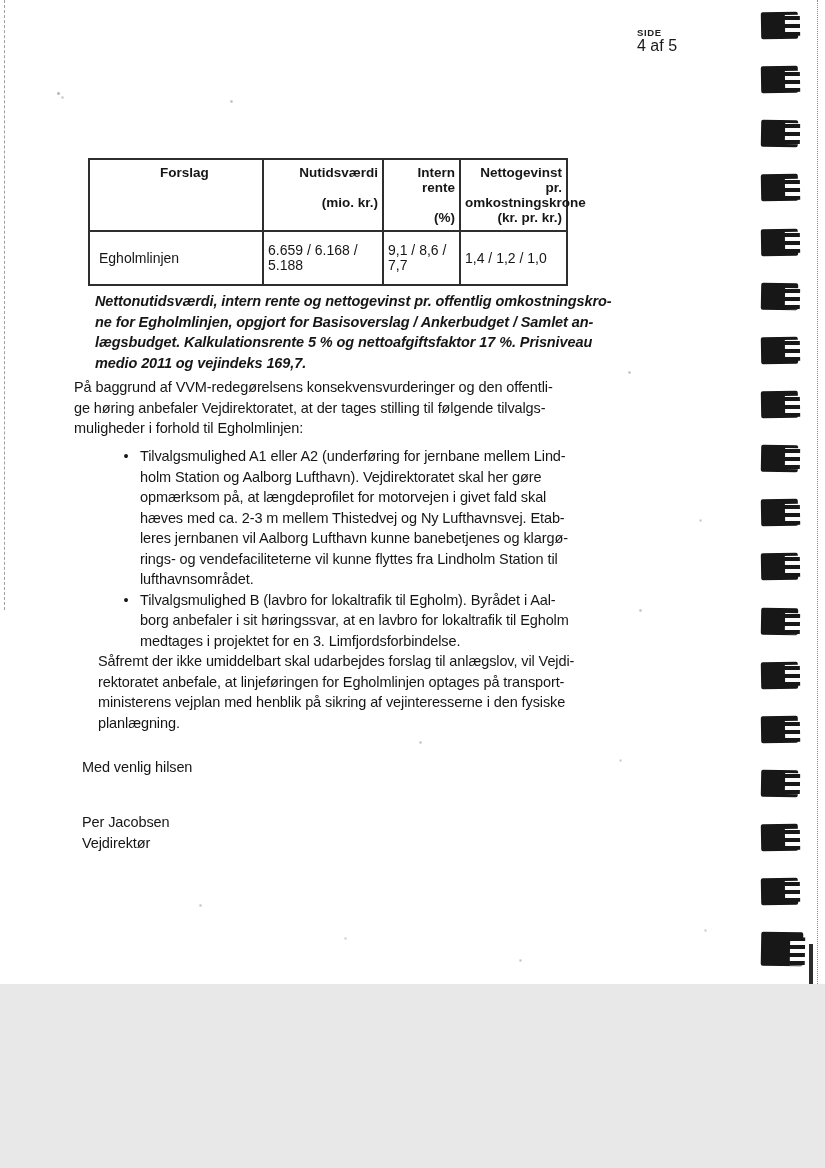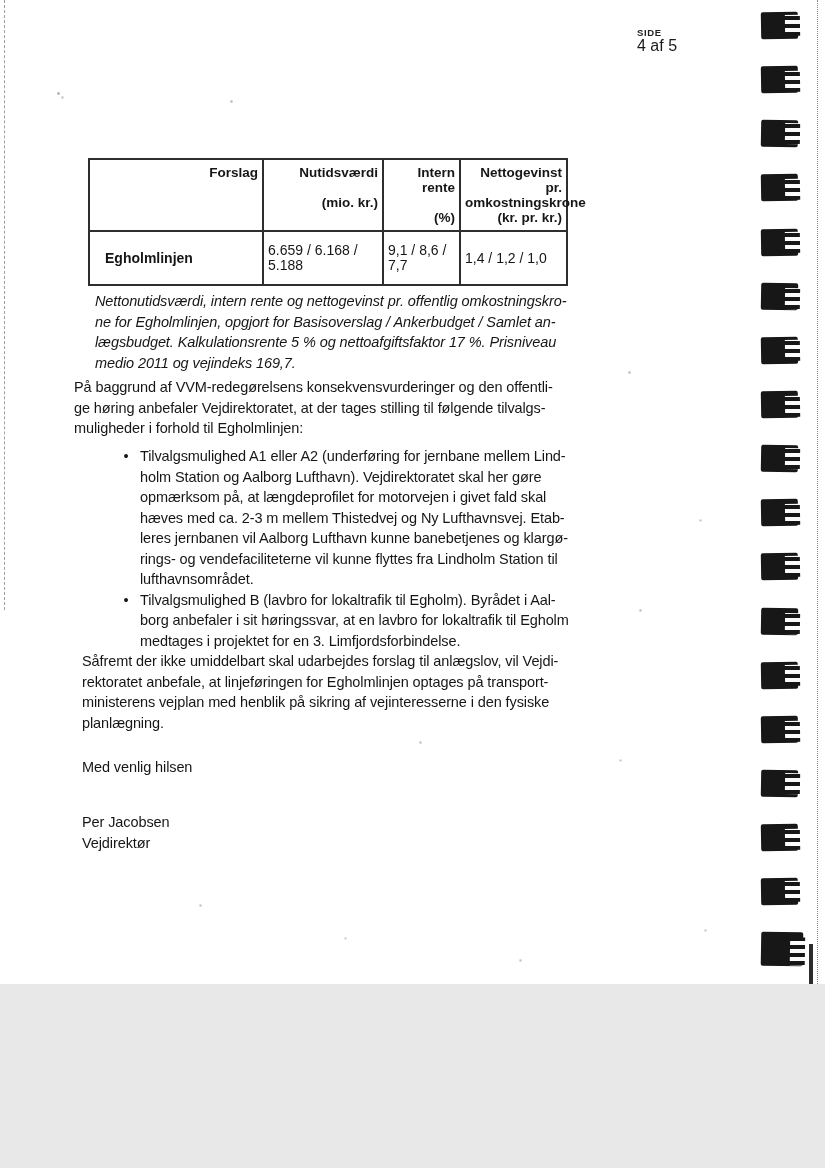--- a/index.html
+++ b/index.html
@@ -75,33 +75,33 @@
   table.results col.c1 { width: 120px; }
   table.results col.c2 { width: 77px; }
   table.results col.c3 { width: 107px; }
   table.results th, table.results td {
     border: 2px solid #2e2e2e;
     white-space: pre-line;
     font-size: 13.5px; line-height: 15px;
     padding: 5px 4px;
   }
   table.results thead th { height: 55px; vertical-align: top; font-weight: bold; text-align: right; }
-  table.results thead th.first { text-align: right; padding-left: 21px; }
+  table.results thead th.first { text-align: center; padding-left: 21px; }
   table.results tbody td { height: 42px; vertical-align: middle; font-weight: normal; font-size: 14px; }
-  table.results tbody td.first { text-align: left; padding-left: 15px; font-weight: bold; }
+  table.results tbody td.first { text-align: left; padding-left: 9px; font-weight: normal; }
 
   
   .txt { white-space: pre-line; font-size: 14.5px; line-height: 20.5px; letter-spacing: -0.1px; }
-  .caption { position: absolute; left: 95px; top: 291px; width: 560px; font-style: italic; }
+  .caption { position: absolute; left: 95px; top: 291px; width: 560px; font-style: italic; font-weight: bold; }
   .para-intro { position: absolute; left: 74px; top: 377px; width: 580px; }
   .options-list { position: absolute; left: 112px; top: 446px; width: 520px; margin: 0; padding: 0; list-style: none; }
   .options-list li { display: flex; }
   .options-list .bullet { width: 28px; flex: 0 0 28px; text-align: center; font-size: 14.5px; line-height: 20.5px; }
   .options-list .li-text { flex: 1; }
-  .para-reco { position: absolute; left: 82px; top: 651px; width: 580px; }
+  .para-reco { position: absolute; left: 98px; top: 651px; width: 580px; }
   .closing { position: absolute; left: 82px; top: 757px; }
   .signature { position: absolute; left: 82px; top: 812px; }
 
   
   .fold-line { position: absolute; left: 0; top: 1075px; }
   .logo { position: absolute; left: 616px; top: 1054px; }
 </style>
 </head>
 <body>
 

